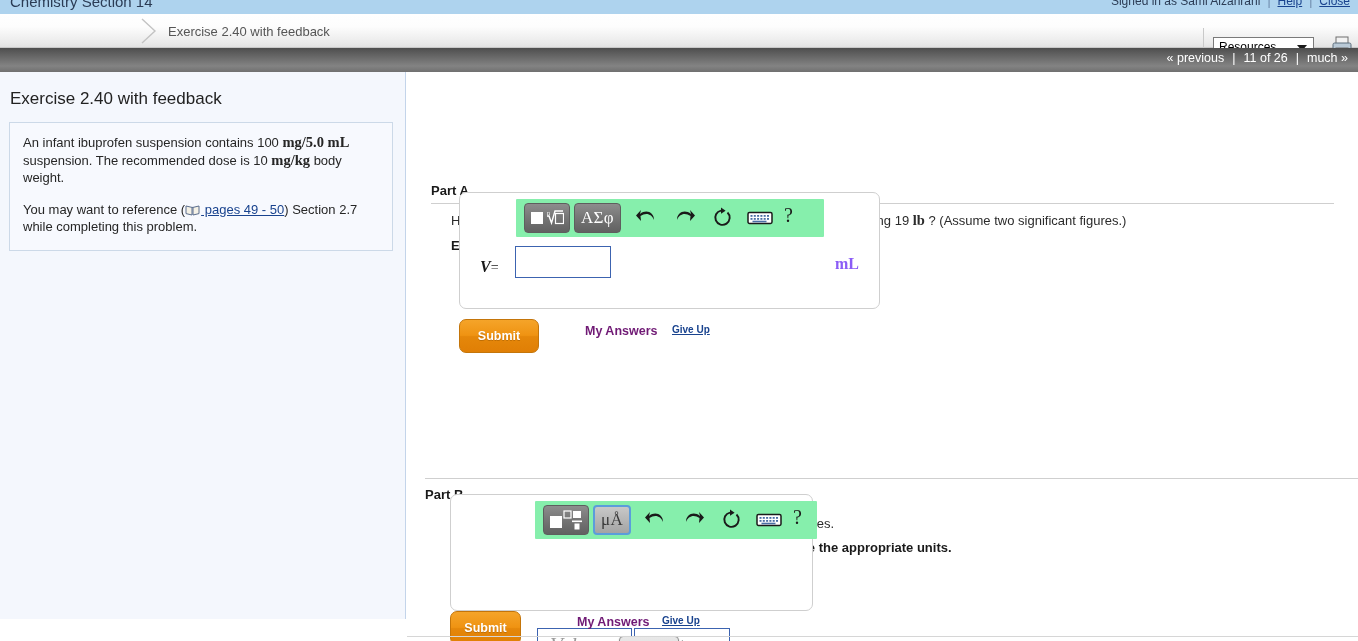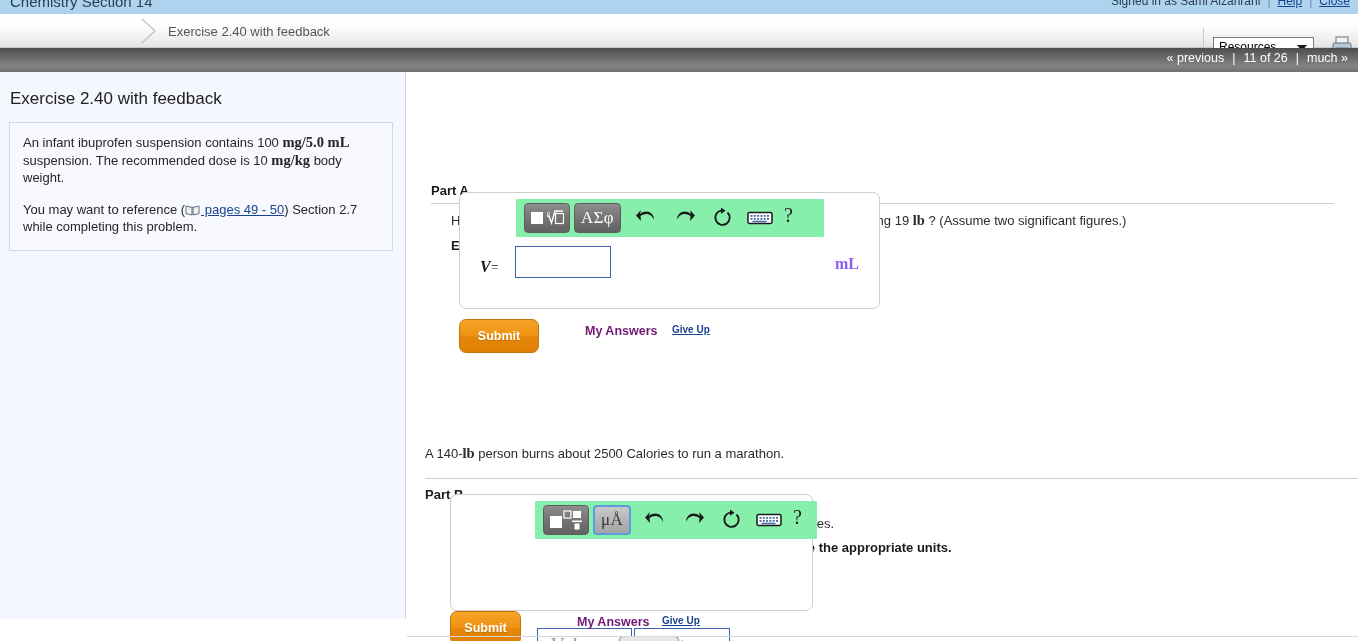--- a/index.html
+++ b/index.html
@@ -357,21 +357,20 @@
       <span class="ph" style="font-style:normal; font-size:14px; color:#1a1a1a;" data-name="part-a-answer-value"></span>
     </div>
 
     <div class="unit-label" style="left:375px; top:62px;" data-name="part-a-unit-label">mL</div>
   </div>
 
   <div class="submit-btn" style="left:52px; top:247px; width:80px;" data-name="part-a-submit-button">Submit</div>
   <div class="myans" style="left:178px; top:252px;" data-name="part-a-my-answers-label">My Answers</div>
   <div class="giveup" style="left:265px; top:252px;" data-name="part-a-give-up-link">Give Up</div>
 
-  <div class="q-text" style="left:18px; top:373px;" data-name="interlude-text"><span data-name="interlude-text-a">A 140-</span><span class="mathb" data-name="interlude-unit">lb</span><span data-name="interlude-text-b"> person burns about 2500 Calories to run a marathon.</span></div>
 
   <div class="part-head" style="left:18px; top:415px;" data-name="part-b-heading">Part B</div>
   <div class="part-rule" style="left:18px; top:406px; width:933px;" data-name="part-b-rule"></div>
 
   <div class="q-text" style="left:44px; top:443px;" data-name="part-b-question"><span data-name="part-b-question-text-a">How much energy is burned in </span><span class="mathb" data-name="part-b-question-unit">kJ</span><span data-name="part-b-question-text-b">? Assume two significant figures.</span></div>
 
   <div class="q-bold" style="left:44px; top:468px;" data-name="part-b-instruction">Express your answer to two significant figures and include the appropriate units.</div>
 
   <div class="ansframe" style="left:43px; top:422px; width:363px; height:117px;" data-name="part-b-answer-frame">
     <div class="toolbar" style="left:84px; top:6px; width:282px;" data-name="part-b-toolbar">

